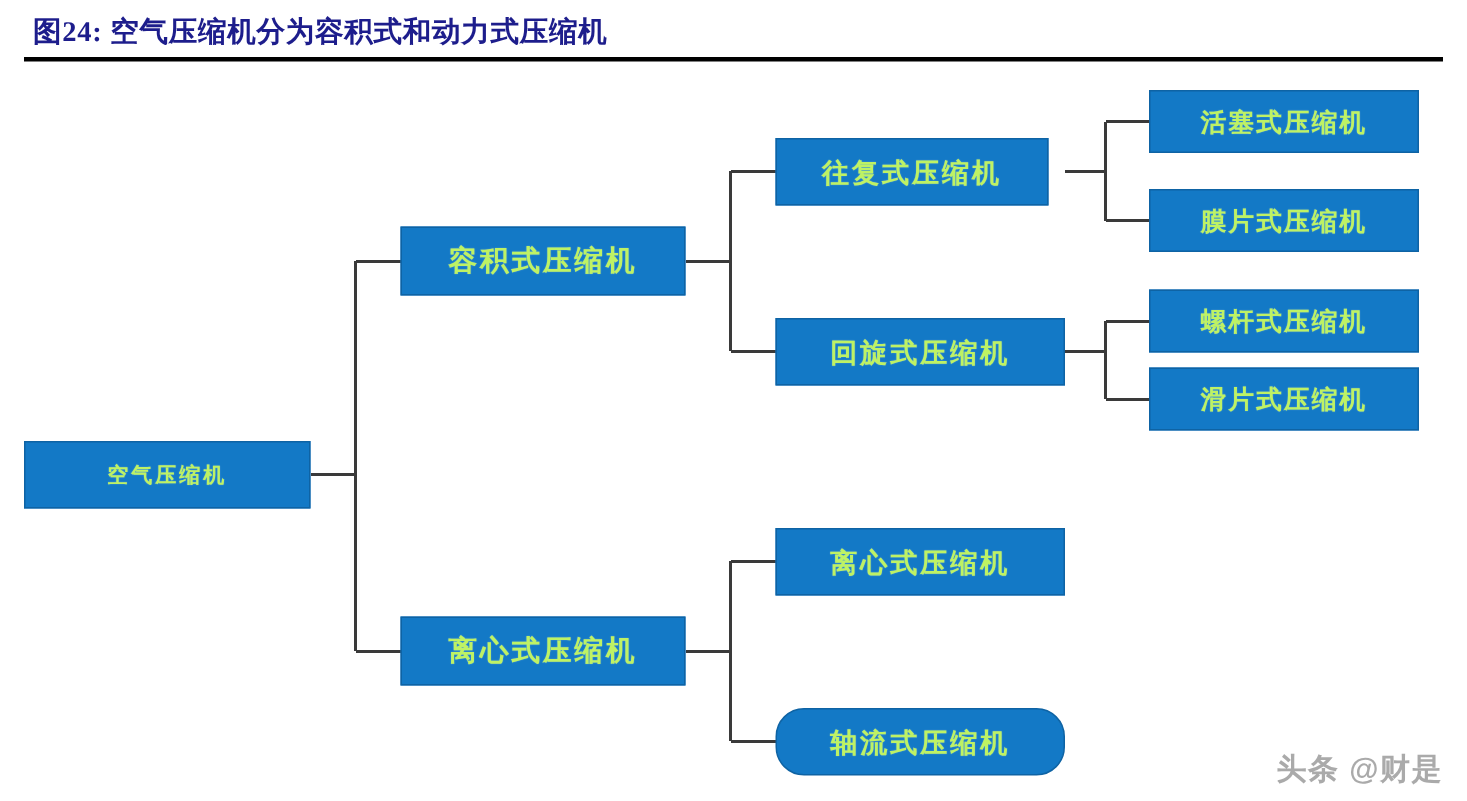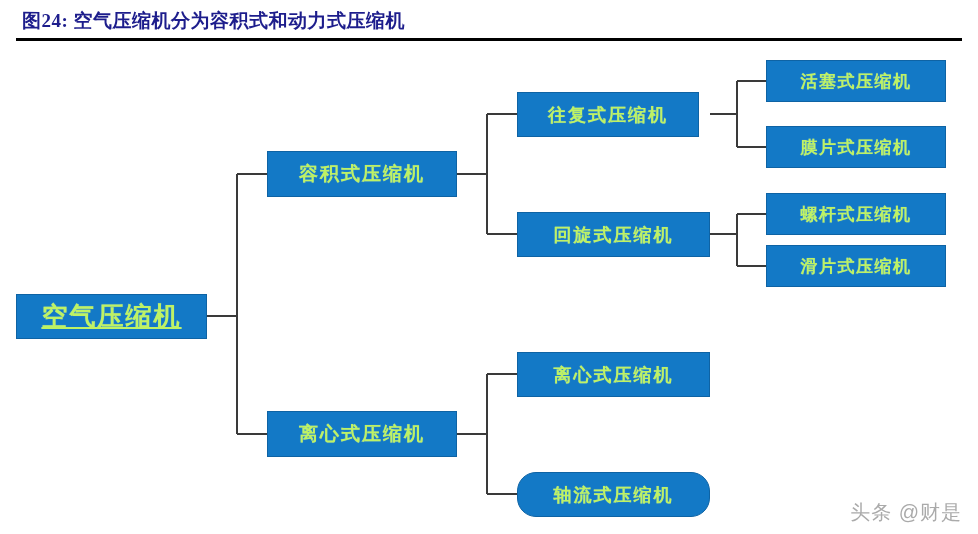--- a/index.html
+++ b/index.html
@@ -73,33 +73,33 @@
     align-items: center;
     justify-content: center;
     font-family: "Liberation Serif", "DejaVu Serif", serif;
     font-size: 19px;
     font-weight: 600;
     letter-spacing: 2px;
     white-space: nowrap;
     box-sizing: border-box;
     text-shadow: 0 0 1px rgba(255,255,255,0.35);
   }
-  .node.lvl1 { font-size: 26px; text-decoration: underline; }
+  .node.lvl1 { font-size: 14px; }
   .node.lvl2 { font-size: 19px; }
   .node.lvl3 { font-size: 18px; }
   .node.lvl4 { font-size: 17px; letter-spacing: 1.5px; }
 
   
   .watermark {
     position: absolute;
     right: 16px;
     bottom: 8px;
     font-family: "Liberation Sans", "DejaVu Sans", sans-serif;
     font-size: 20px;
-    font-weight: normal;
+    font-weight: bold;
     color: #8e8e8e;
     opacity: 0.75;
     letter-spacing: 1px;
     white-space: nowrap;
     user-select: none;
   }
 </style>
 </head>
 <body>
 

